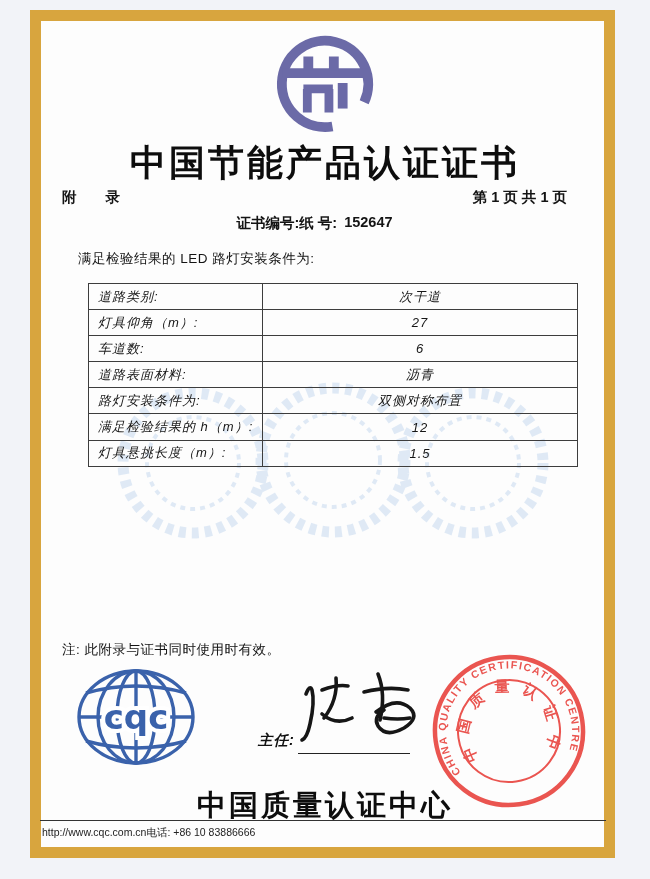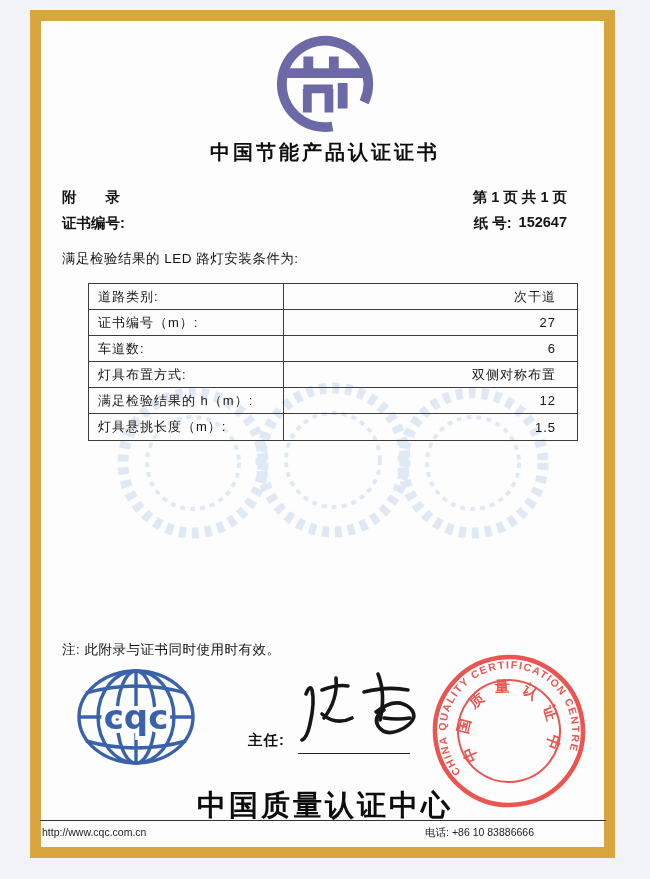--- a/index.html
+++ b/index.html
@@ -9,48 +9,48 @@
     font-family:"Liberation Sans","DejaVu Sans",sans-serif;
     color:#111;
   }
   .frame{
     position:absolute;left:30px;top:10px;width:585px;height:848px;
     box-sizing:border-box;border:11px solid #d8a53e;background:#fdfdfd;
   }
   .abs{position:absolute;}
   .doc-title{
     left:0;top:139px;width:100%;text-align:center;
-    font-size:20px;font-weight:700;letter-spacing:3px;color:#0d0d0d;
+    font-size:36px;font-weight:700;letter-spacing:3px;color:#0d0d0d;
   }
   .hdr-row{
     left:62px;top:188px;width:505px;display:flex;justify-content:space-between;
     font-size:14.5px;font-weight:700;color:#141414;
   }
-  .hdr-row2{top:214px;}
+  .hdr-row2{top:214px;justify-content:center;}
   .pair{display:flex;gap:7px;}
-  .intro{left:62px;top:250px;font-size:13.5px;color:#141414;letter-spacing:0.5px;}
+  .intro{left:78px;top:250px;font-size:13.5px;color:#141414;letter-spacing:0.5px;}
   .spec-table{
     left:88px;top:283px;width:490px;border-collapse:collapse;table-layout:fixed;
     font-size:13px;color:#161616;background:transparent;
   }
   .spec-table td{
-    border:1.2px solid #3d3d3d;height:25.1px;padding:0 21px;background:transparent;
+    border:1.2px solid #3d3d3d;height:25.1px;padding:0 0;background:transparent;font-style:italic;
   }
   .spec-table td.lbl{width:164px;text-align:left;padding-left:9px;letter-spacing:1px;}
-  .spec-table td.val{text-align:right;letter-spacing:1px;}
+  .spec-table td.val{text-align:center;letter-spacing:1px;}
   .note{left:62px;top:641px;font-size:13.5px;color:#141414;letter-spacing:0.5px;}
-  .director{left:248px;top:731px;font-size:14.5px;font-weight:700;letter-spacing:1px;}
+  .director{left:258px;top:731px;font-size:14.5px;font-weight:700;letter-spacing:1px;font-style:italic;}
   .sig-line{left:298px;top:753px;width:112px;border-top:1.6px solid #232323;height:0;}
   .org-name{
     left:0;top:786px;width:100%;text-align:center;
     font-size:29px;font-weight:700;letter-spacing:3px;color:#0d0d0d;
   }
   .footer-rule{left:40px;top:820px;width:566px;border-top:1.2px solid #333;height:0;}
   .footer{
-    left:42px;top:826px;width:492px;display:flex;justify-content:space-between;
+    left:42px;top:826px;width:492px;display:flex;
     font-size:10.5px;color:#222;
   }
   .stamp{left:430px;top:652px;width:158px;height:158px;transform:rotate(-8deg);opacity:0.9;}
   .watermark{left:110px;top:378px;width:440px;height:170px;opacity:0.5;}
   .cqc-text{font-weight:700;font-size:34px;font-family:"DejaVu Sans","Liberation Sans",sans-serif;}
 </style>
 </head>
 <body>
 
 <div class="canvas">
@@ -96,29 +96,33 @@
     </g>
   </svg>
 
   <table class="abs spec-table">
     <tbody>
         <tr>
           <td class="lbl">道路类别:</td>
           <td class="val">次干道</td>
         </tr>
         <tr>
-          <td class="lbl">证书编号（m）:</td>
+          <td class="lbl">灯具仰角（m）:</td>
           <td class="val">27</td>
         </tr>
         <tr>
           <td class="lbl">车道数:</td>
           <td class="val">6</td>
         </tr>
         <tr>
-          <td class="lbl">灯具布置方式:</td>
+          <td class="lbl">道路表面材料:</td>
+          <td class="val">沥青</td>
+        </tr>
+        <tr>
+          <td class="lbl">路灯安装条件为:</td>
           <td class="val">双侧对称布置</td>
         </tr>
         <tr>
           <td class="lbl">满足检验结果的 h（m）:</td>
           <td class="val">12</td>
         </tr>
         <tr>
           <td class="lbl">灯具悬挑长度（m）:</td>
           <td class="val">1.5</td>
         </tr>

